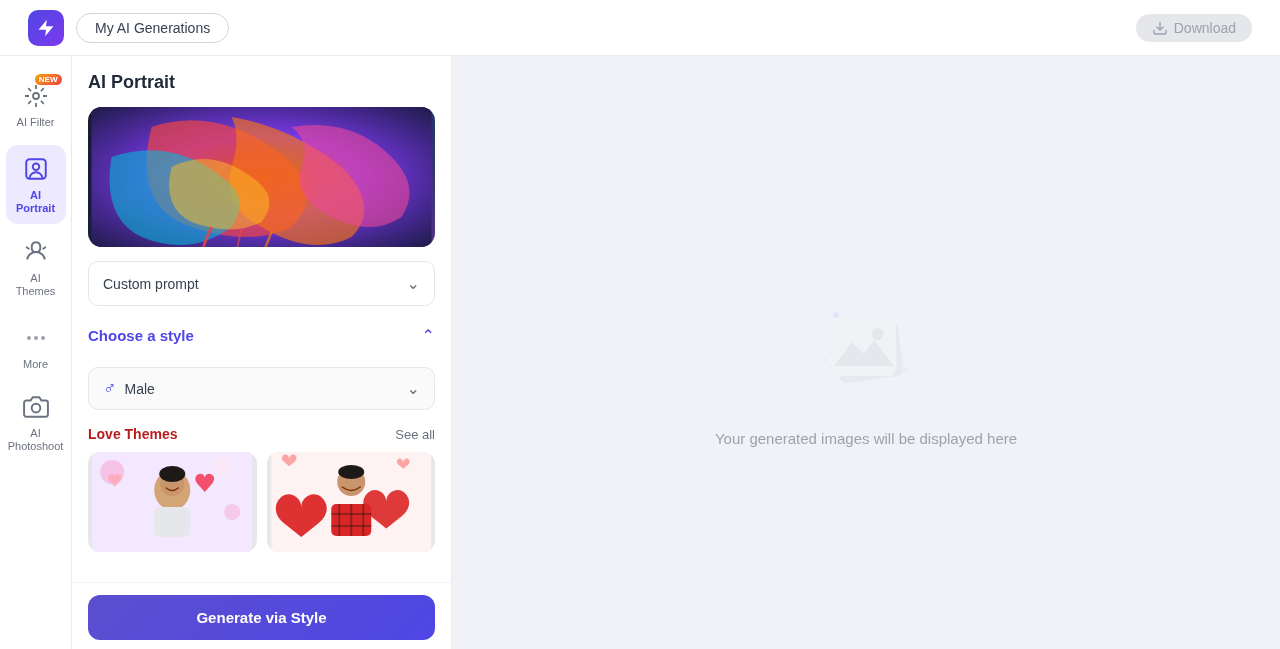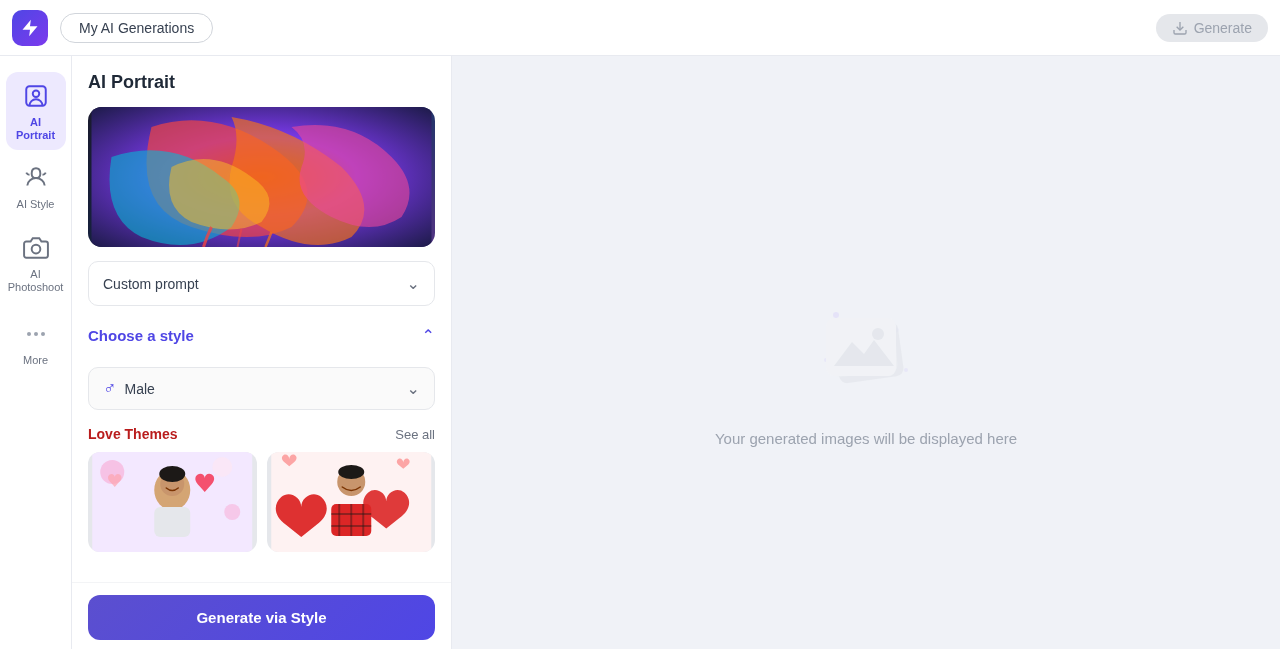--- a/index.html
+++ b/index.html
@@ -1,21 +1,21 @@
 <!DOCTYPE html>
 <html><head>
   <meta charset="utf-8">
   <style>
     * { box-sizing: border-box; margin: 0; padding: 0; }
     body { font-family: -apple-system, BlinkMacSystemFont, 'Segoe UI', sans-serif; background: #f0f2f7; display: flex; flex-direction: column; height: 649px; overflow: hidden; }
 
     
     .header {
       display: flex; align-items: center; justify-content: space-between;
-      background: #fff; height: 56px; padding: 0 12px; border-bottom: 1px solid #e8eaf0;
+      background: #fff; height: 56px; padding: 0 28px; border-bottom: 1px solid #e8eaf0;
       flex-shrink: 0;
     }
     .header-left { display: flex; align-items: center; gap: 12px; }
     .logo-icon {
       width: 36px; height: 36px; background: linear-gradient(135deg, #4f46e5, #7c3aed);
       border-radius: 10px; display: flex; align-items: center; justify-content: center;
     }
     .logo-icon svg { width: 20px; height: 20px; fill: white; }
     .my-generations-btn {
       background: #fff; border: 1.5px solid #d1d5db; border-radius: 20px;
@@ -159,71 +159,81 @@
     </div>
     <button class="my-generations-btn">My AI Generations</button>
   </div>
   <div class="header-right">
     <button class="download-btn">
       <svg width="16" height="16" viewBox="0 0 24 24" fill="none" stroke="#9ca3af" stroke-width="2">
           <path d="M21 15v4a2 2 0 01-2 2H5a2 2 0 01-2-2v-4"></path>
           <polyline points="7 10 12 15 17 10"></polyline>
           <line x1="12" y1="15" x2="12" y2="3"></line>
         </svg>
-      <span>Generate</span>
+      <span>Download</span>
     </button>
   </div>
 </div>
 
 <div class="main">
 
   <div class="sidebar">
 
+    <div class="sidebar-item" style="margin-bottom:4px">
+      <span class="new-badge">NEW</span>
+      <div class="icon-wrap">
+        <svg width="24" height="24" viewBox="0 0 24 24" fill="none" stroke="#6b7280" stroke-width="1.8">
+          <circle cx="12" cy="12" r="3"></circle>
+          <path d="M12 1v4M12 19v4M4.22 4.22l2.83 2.83M16.95 16.95l2.83 2.83M1 12h4M19 12h4M4.22 19.78l2.83-2.83M16.95 7.05l2.83-2.83"></path>
+        </svg>
+      </div>
+      <span class="label">AI Filter</span>
+    </div>
 
     <div class="sidebar-item active">
       <div class="icon-wrap">
         <svg width="26" height="26" viewBox="0 0 24 24" fill="none" stroke="#4f46e5" stroke-width="1.8">
           <rect x="3" y="3" width="18" height="18" rx="3"></rect>
           <circle cx="12" cy="10" r="3"></circle>
           <path d="M6 21c0-3.314 2.686-6 6-6s6 2.686 6 6"></path>
         </svg>
       </div>
       <span class="label">AI Portrait</span>
     </div>
 
     <div class="sidebar-item">
       <div class="icon-wrap">
         <svg width="26" height="26" viewBox="0 0 24 24" fill="none" stroke="#6b7280" stroke-width="1.8">
           <path d="M4 19c0-4 4-7 8-7s8 3 8 7"></path>
           <path d="M12 12c2.5 0 4-1.5 4-4 0-3-1.5-5-4-5S8 5 8 8c0 2.5 1.5 4 4 4z"></path>
           <path d="M3 7s1 2 3 2M21 7s-1 2-3 2"></path>
         </svg>
       </div>
-      <span class="label">AI Style</span>
-    </div>
-
-    <div class="sidebar-item">
-      <div class="icon-wrap">
-        <svg width="26" height="26" viewBox="0 0 24 24" fill="none" stroke="#6b7280" stroke-width="1.8">
-          <path d="M23 19a2 2 0 01-2 2H3a2 2 0 01-2-2V8a2 2 0 012-2h4l2-3h6l2 3h4a2 2 0 012 2z"></path>
-          <circle cx="12" cy="13" r="4"></circle>
-        </svg>
-      </div>
-      <span class="label">AI Photoshoot</span>
+      <span class="label">AI Themes</span>
     </div>
 
     <div class="sidebar-item" style="margin-top:4px">
       <div class="icon-wrap">
         <div class="more-dots">
           <span></span>
             <span></span>
             <span></span>
         </div>
       </div>
       <span class="label">More</span>
+    </div>
+
+    <div class="sidebar-item">
+      <div class="icon-wrap">
+        <svg width="26" height="26" viewBox="0 0 24 24" fill="none" stroke="#6b7280" stroke-width="1.8">
+          <path d="M23 19a2 2 0 01-2 2H3a2 2 0 01-2-2V8a2 2 0 012-2h4l2-3h6l2 3h4a2 2 0 012 2z"></path>
+          <circle cx="12" cy="13" r="4"></circle>
+        </svg>
+      </div>
+      <span class="label">AI Photoshoot</span>
     </div>
 
   </div>
 
   <div class="panel">
     <div class="panel-inner">
       <div class="panel-title">AI Portrait</div>
 
       <div class="hero-image-wrap">
         <svg class="hero-image-svg" viewBox="0 0 340 140" xmlns="http://www.w3.org/2000/svg">

